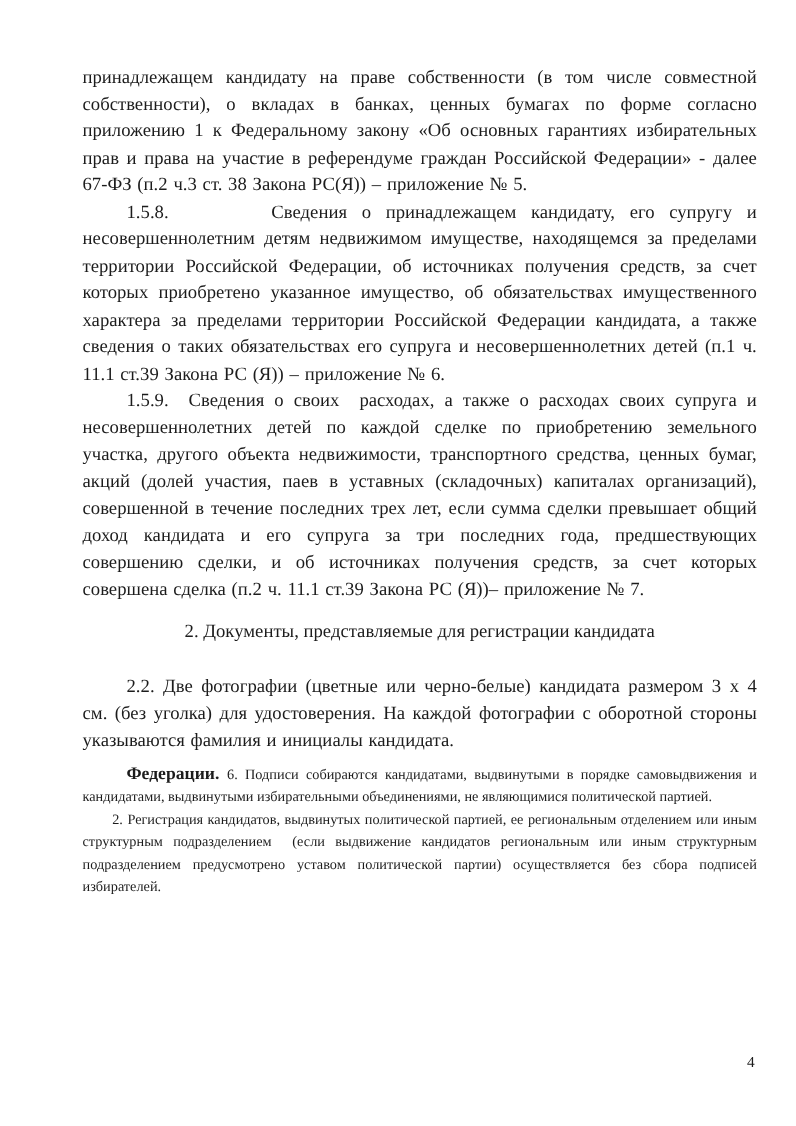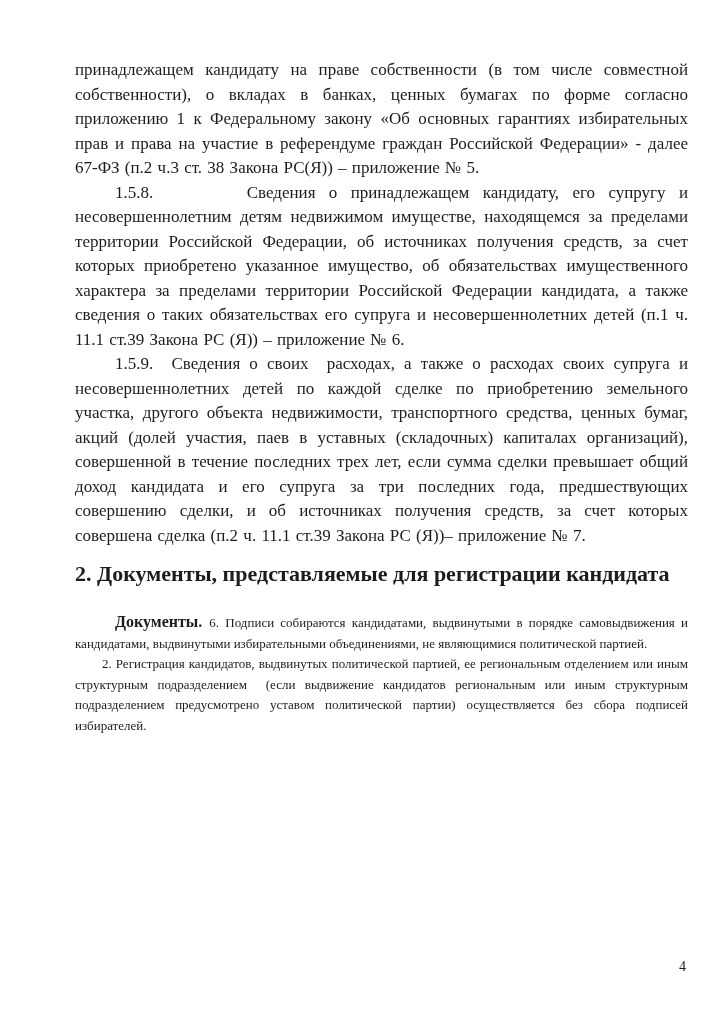--- a/index.html
+++ b/index.html
@@ -28,24 +28,24 @@
     font-size: 17px;
     line-height: 24.5px;
     text-align: justify;
     word-spacing: 1px;
   }
   .indent {
     text-indent: 40px;
   }
   .heading {
     margin: 14px 0 26px 0;
-    font-size: 22px;
+    font-size: 17px;
     line-height: 24px;
-    font-weight: bold;
-    text-align: left;
+    font-weight: normal;
+    text-align: center;
   }
   .note {
     margin: 0;
     font-size: 13px;
     line-height: 20.5px;
     text-align: justify;
     text-indent: 27px;
   }
   .first-note {
     margin-top: 8px;
@@ -69,19 +69,20 @@
 <body>
 
 <div class="page">
   <main class="content">
     <p class="para">принадлежащем кандидату на праве собственности (в том числе совместной собственности), о вкладах в банках, ценных бумагах по форме согласно приложению 1 к Федеральному закону «Об основных гарантиях избирательных прав и права на участие в референдуме граждан Российской Федерации» - далее 67-ФЗ  (п.2 ч.3 ст. 38 Закона РС(Я)) – приложение № 5.</p>
     <p class="para indent">1.5.8.&nbsp;&nbsp;&nbsp;&nbsp;&nbsp;&nbsp; Сведения о принадлежащем кандидату, его супругу и несовершеннолетним детям недвижимом имуществе, находящемся за пределами территории Российской Федерации, об источниках получения средств, за счет которых приобретено указанное имущество, об обязательствах имущественного характера за пределами территории Российской Федерации кандидата, а также сведения о таких обязательствах его супруга и несовершеннолетних детей (п.1 ч. 11.1 ст.39 Закона РС (Я)) – приложение № 6.</p>
     <p class="para indent">1.5.9.&nbsp; Сведения о своих&nbsp; расходах, а также о расходах своих супруга и несовершеннолетних детей по каждой сделке по приобретению земельного участка, другого объекта недвижимости, транспортного средства, ценных бумаг, акций (долей участия, паев в уставных (складочных) капиталах организаций), совершенной в течение последних трех лет, если сумма сделки превышает общий доход кандидата и его супруга за три последних года, предшествующих совершению сделки, и об источниках получения средств, за счет которых совершена сделка (п.2 ч. 11.1 ст.39 Закона РС (Я))– приложение № 7.</p>
 
     <h2 class="heading">2. Документы, представляемые для регистрации кандидата</h2>
 
+    <p class="para indent">2.2. Две фотографии (цветные или черно-белые) кандидата размером 3 х 4 см. (без уголка) для удостоверения. На каждой фотографии с оборотной стороны указываются фамилия и инициалы кандидата.</p>
 
-    <p class="note first-note"><span class="notes-label">Документы.</span><span>6. Подписи собираются кандидатами, выдвинутыми в порядке самовыдвижения и кандидатами, выдвинутыми избирательными объединениями, не являющимися политической партией.</span></p>
+    <p class="note first-note"><span class="notes-label">Федерации.</span><span>6. Подписи собираются кандидатами, выдвинутыми в порядке самовыдвижения и кандидатами, выдвинутыми избирательными объединениями, не являющимися политической партией.</span></p>
     <p class="note">2. Регистрация кандидатов, выдвинутых политической партией, ее региональным отделением или иным структурным подразделением&nbsp; (если выдвижение кандидатов региональным или иным структурным подразделением предусмотрено уставом политической партии) осуществляется без сбора подписей избирателей.</p>
   </main>
 
   <div class="page-number">4</div>
 </div>
 
 </body></html>

